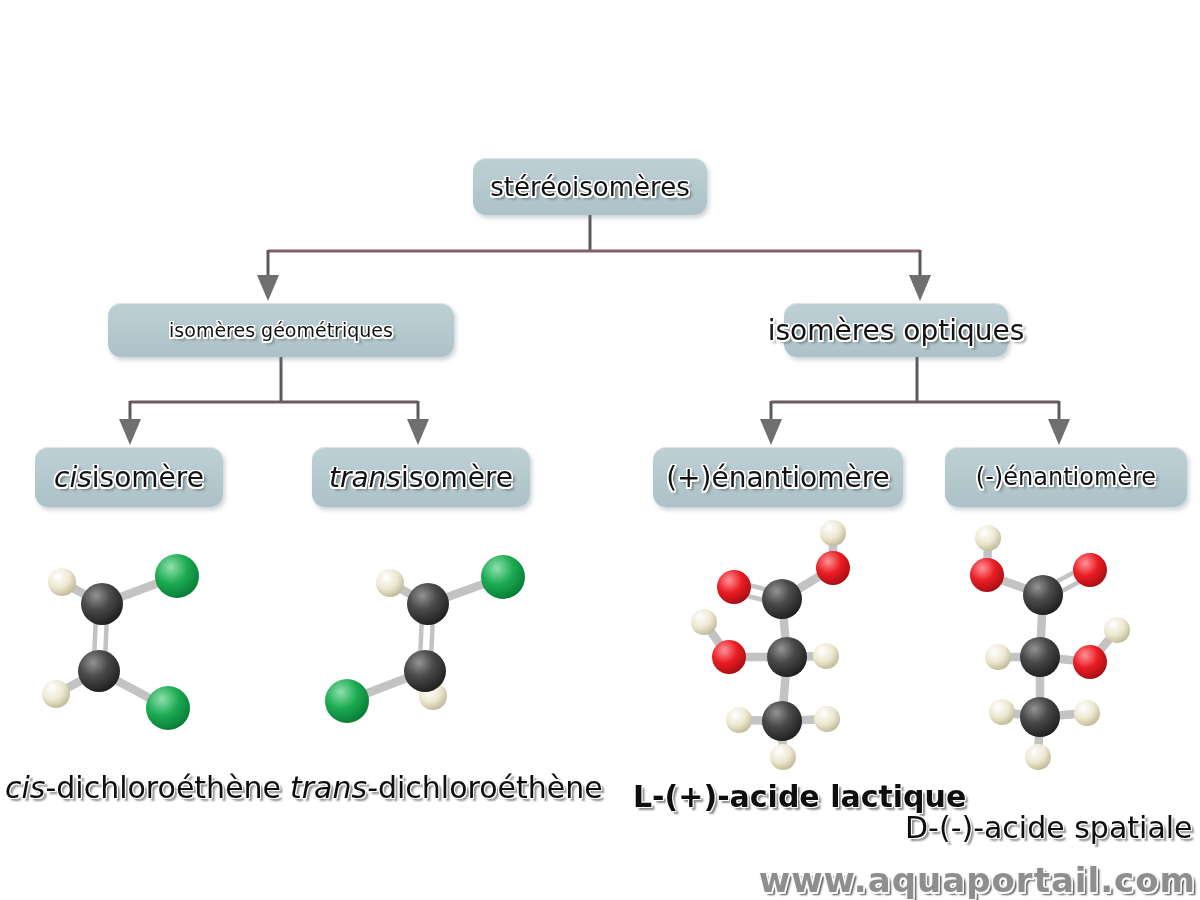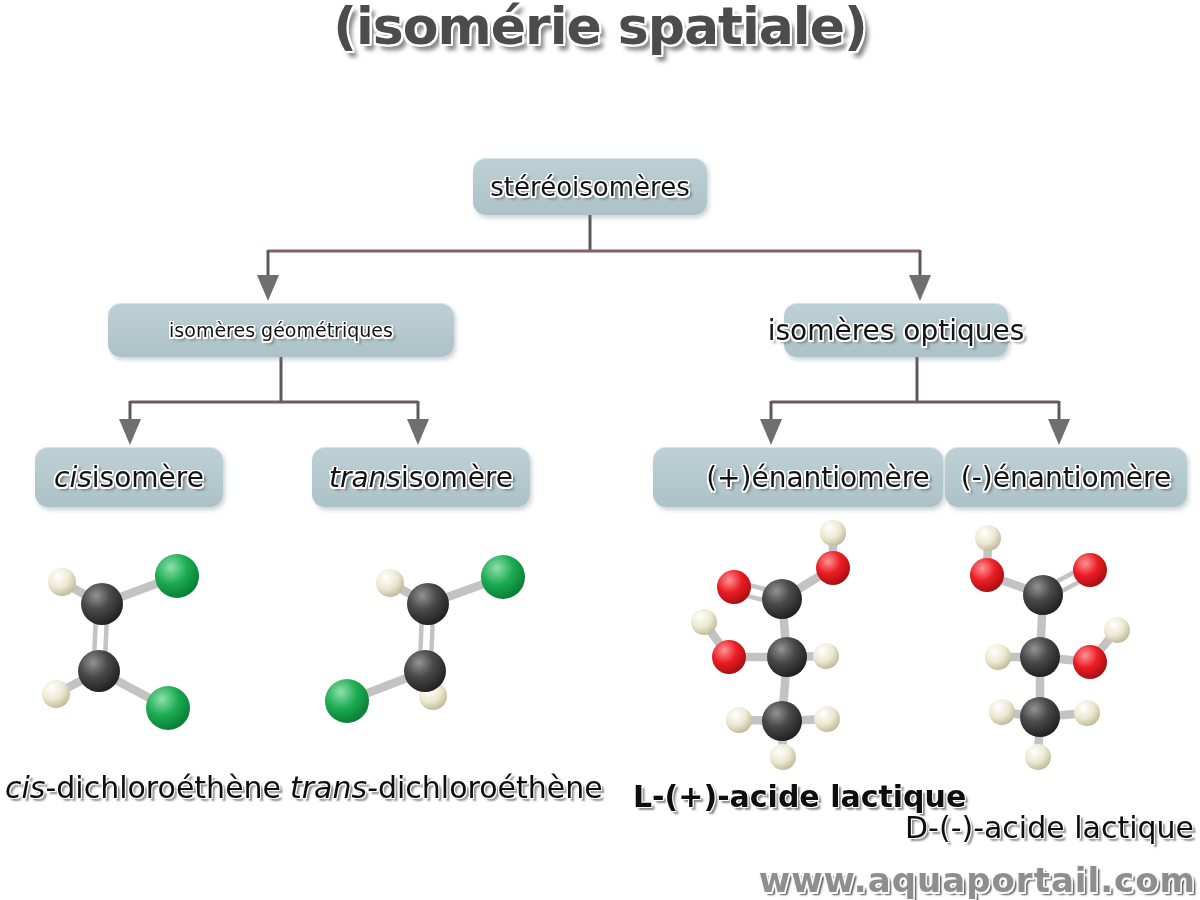--- a/index.html
+++ b/index.html
@@ -37,22 +37,22 @@
       -1.5px -1.5px 0 #fff, 1.5px -1.5px 0 #fff, -1.5px 1.5px 0 #fff, 1.5px 1.5px 0 #fff,
       -1.5px 0 0 #fff, 1.5px 0 0 #fff, 0 -1.5px 0 #fff, 0 1.5px 0 #fff,
       3px 3px 3px rgba(40,40,40,.6);
   }
   .node em{font-style:italic;}
   .node-root  {left:473px;top:158px;width:234px;height:57px;font-size:26px;}
   .node-geo   {left:108px;top:303px;width:346px;height:54px;font-size:19px;}
   .node-opt   {left:784px;top:303px;width:224px;height:54px;font-size:28px;}
   .node-cis   {left:35px; top:447px;width:188px;height:60px;font-size:28px;}
   .node-trans {left:312px;top:447px;width:218px;height:60px;font-size:28px;}
-  .node-plus  {left:653px;top:447px;width:250px;height:60px;font-size:28px;padding-left:40px;}
-  .node-minus {left:945px;top:447px;width:242px;height:60px;font-size:28px;}
+  .node-plus  {left:653px;top:447px;width:250px;height:60px;font-size:28px;}
+  .node-minus {left:945px;top:447px;width:242px;height:60px;font-size:24px;}
 
   
   .mol-label{
     font-size:30px;color:#0e0e0e;white-space:nowrap;
     text-shadow:
       -1px -1px 0 #fff, 1px -1px 0 #fff, -1px 1px 0 #fff, 1px 1px 0 #fff,
       3px 3px 2px rgba(125,125,125,.9);
   }
   .mol-label em{font-style:italic;}
   .lbl-cis  {left:5px;  top:770px;}
@@ -67,21 +67,20 @@
       -1.5px -1.5px 0 #fafafa, 1.5px -1.5px 0 #fafafa, -1.5px 1.5px 0 #fafafa,
       1.5px 1.5px 0 #fafafa, 3px 3px 2px #4f4f4f;
   }
 
   svg.layer{position:absolute;left:0;top:0;pointer-events:none;}
 </style>
 </head>
 <body>
 
 <div class="abs title-wrap">
-  <div class="title-sub">(isomérie spatiale)</div>
 </div>
 
 <svg class="layer" width="1200" height="900" viewBox="0 0 1200 900">
 
   <line x1="590" y1="214" x2="590" y2="252" stroke="#5d585c" stroke-width="3"></line>
   <line x1="268" y1="251" x2="920" y2="251" stroke="#84606c" stroke-width="3"></line>
   <line x1="268" y1="250" x2="268" y2="278" stroke="#5d585c" stroke-width="3"></line>
   <line x1="920" y1="250" x2="920" y2="278" stroke="#5d585c" stroke-width="3"></line>
   <polygon points="257,275 279,275 268,301" fill="#6f6f6f"></polygon>
   <polygon points="909,275 931,275 920,301" fill="#6f6f6f"></polygon>
@@ -232,15 +231,15 @@
     </g>
   </svg>
 
 <div class="abs mol-label lbl-cis">
   <em>cis</em><span>-dichloroéthène</span>
 </div>
 <div class="abs mol-label lbl-trans">
   <em>trans</em><span>-dichloroéthène</span>
 </div>
 <div class="abs mol-label lbl-l">L-(+)-acide lactique</div>
-<div class="abs mol-label lbl-d">D-(-)-acide lactique</div>
+<div class="abs mol-label lbl-d">D-(-)-acide spatiale</div>
 
 <div class="abs watermark">www.aquaportail.com</div>
 
 </body></html>

